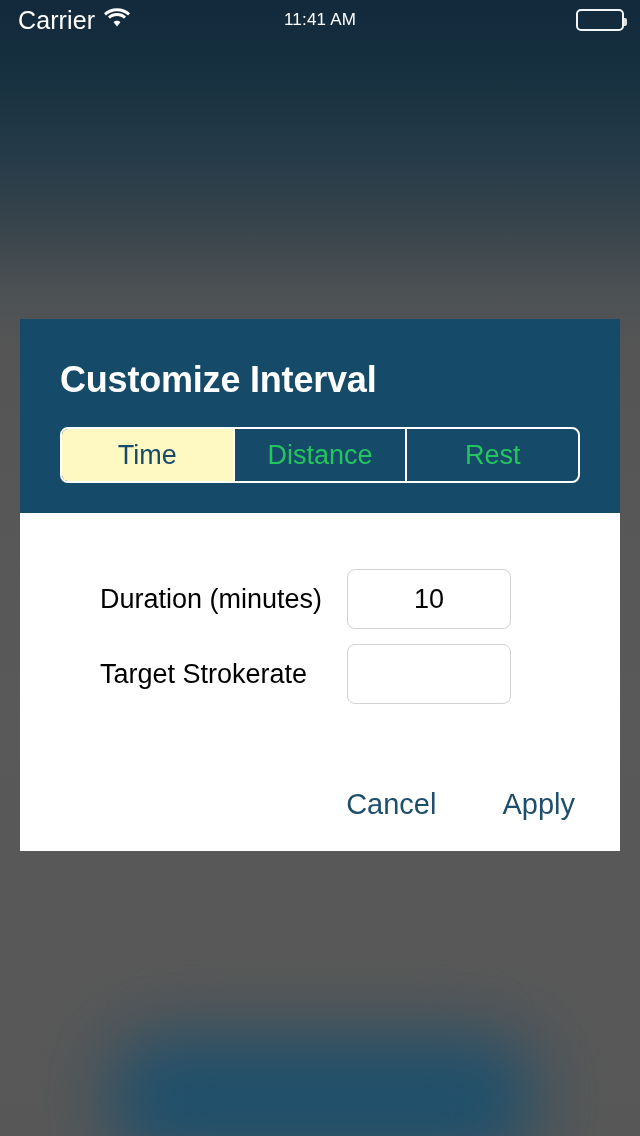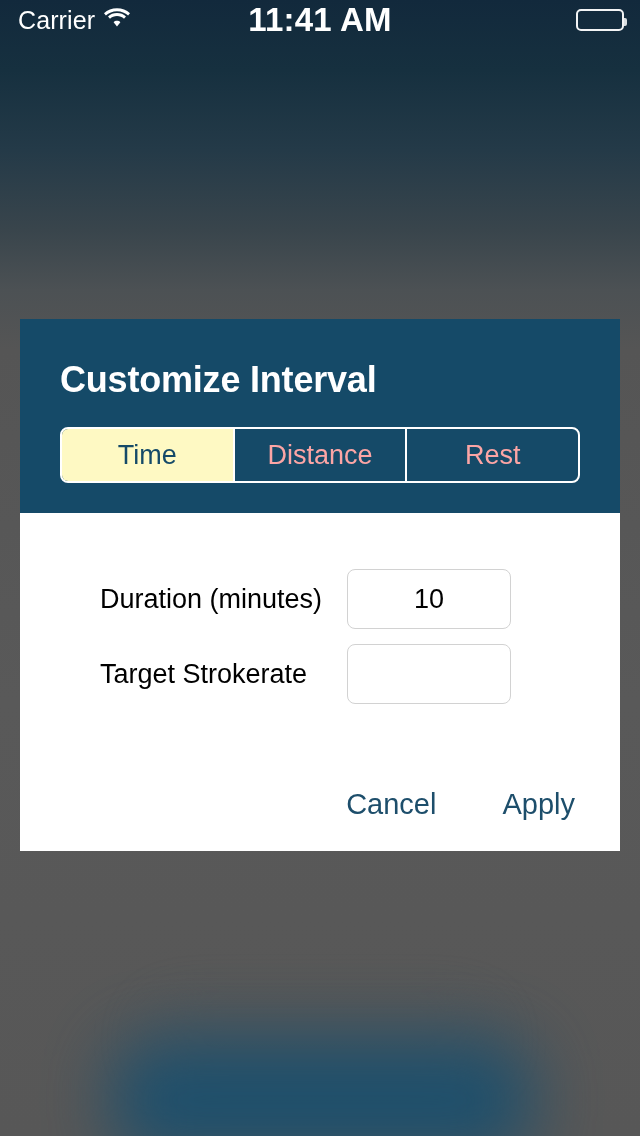--- a/index.html
+++ b/index.html
@@ -60,21 +60,21 @@
   }
   #status-left {
     position:absolute; left:18px; top:0;
     height:40px; display:flex; align-items:center; gap:9px;
   }
   #carrier-label { font-size:25px; letter-spacing:.1px; }
   #wifi-icon { display:block; }
   #status-time {
     position:absolute; left:0; top:0; width:640px; height:40px;
     display:flex; align-items:center; justify-content:center;
-    font-size:33px; font-weight:bold; letter-spacing:.2px;
+    font-size:17px; font-weight:normal; letter-spacing:.2px;
   }
   #status-right {
     position:absolute; right:16px; top:0;
     height:40px; display:flex; align-items:center;
   }
   .battery {
     position:relative;
     width:48px; height:22px;
     border:2px solid rgba(255,255,255,.95);
     border-radius:5px;
@@ -120,21 +120,21 @@
     border:2px solid #ffffff;
     border-radius:8px;
     overflow:hidden;
   }
   .segment {
     flex:1 1 0;
     display:flex;
     align-items:center;
     justify-content:center;
     font-size:27px;
-    color:#fca5a5;
+    color:#22c55e;
     background:transparent;
     border-right:2px solid #ffffff;
     cursor:pointer;
     user-select:none;
   }
   .segment:last-child { border-right:none; }
   .segment.selected {
     background:#fef9c3;
     color:#154a68;
   }

